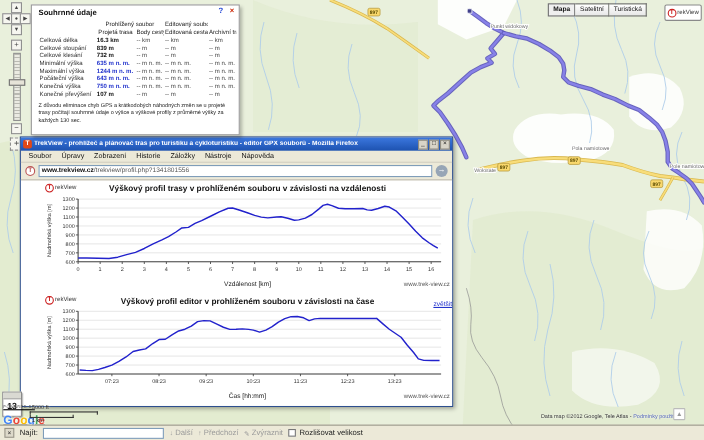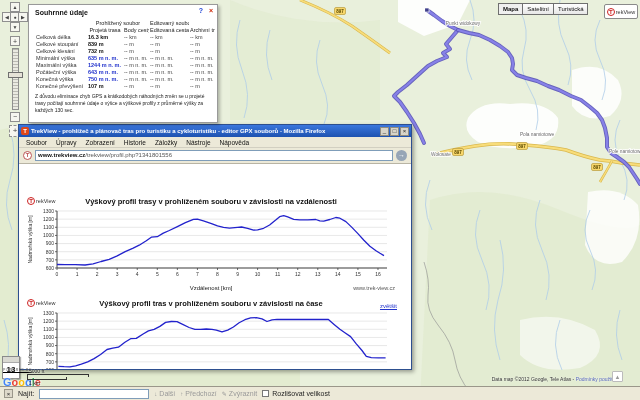--- a/index.html
+++ b/index.html
@@ -123,21 +123,21 @@
     font-size:6px; color:#555; padding:1px 2px; white-space:nowrap; overflow:hidden;
   }
   #url-field .host { color:#111; font-weight:bold; }
   #go-btn {
     width:11px; height:11px; border-radius:50%; background:#97a5b6; color:#fff;
     font-size:7px; line-height:10px; text-align:center; flex:0 0 auto; cursor:pointer;
   }
   #ffcontent { position:relative; flex:1 1 auto; background:#fff; border-top:1px solid #b8b4a4; overflow:hidden; }
 
   
-  .chart { position:absolute; left:6px; width:372px;margin-top:30px; }
+  .chart { position:absolute; left:20px; width:372px; }
   #chart0 { top:2px; }
   #chart1 { top:104px; }
   .chead { position:relative; height:11px; display:flex; align-items:center; justify-content:center; }
   .chead .cv-logo { position:absolute; left:2px; top:1px; display:flex; align-items:center; gap:1px; }
   .chead .ctitle { font-size:7.5px; font-weight:bold; color:#111; white-space:nowrap; }
   .cfoot { position:relative; height:9px; }
   .cfoot .xlab { position:absolute; left:0; right:0; text-align:center; font-size:6px; color:#222; top:0; }
   .cfoot .wm { position:absolute; right:2px; top:0; font-size:5.5px; color:#555; }
   .clink { height:8px; text-align:right; }
   .clink a { font-size:6px; color:#2233cc; text-decoration:underline; cursor:pointer; }
@@ -476,21 +476,21 @@
         </div>
         <div class="clink"><a>zvětšit</a></div>
       </div>
 
       <div class="chart" id="chart1">
         <div class="chead">
           <span class="cv-logo">
             <span class="tv-t">T</span>
             <span class="tv-rest">rekView</span>
           </span>
-          <span class="ctitle">Výškový profil tras v prohlíženém souboru v závislosti na čase</span>
+          <span class="ctitle">Výškový profil editor v prohlíženém souboru v závislosti na čase</span>
         </div>
         <svg width="368" height="74" viewBox="0 0 368 74">
             <line x1="32" y1="61" x2="362" y2="61" stroke="#d9d9d9" stroke-width="0.6"></line>
             <line x1="30" y1="61" x2="32" y2="61" stroke="#444" stroke-width="0.8"></line>
             <text x="29" y="62.8" font-size="5" fill="#333" text-anchor="end">600</text>
             <line x1="32" y1="52.857142857142854" x2="362" y2="52.857142857142854" stroke="#d9d9d9" stroke-width="0.6"></line>
             <line x1="30" y1="52.857142857142854" x2="32" y2="52.857142857142854" stroke="#444" stroke-width="0.8"></line>
             <text x="29" y="54.65714285714285" font-size="5" fill="#333" text-anchor="end">700</text>
             <line x1="32" y1="44.714285714285715" x2="362" y2="44.714285714285715" stroke="#d9d9d9" stroke-width="0.6"></line>
             <line x1="30" y1="44.714285714285715" x2="32" y2="44.714285714285715" stroke="#444" stroke-width="0.8"></line>

